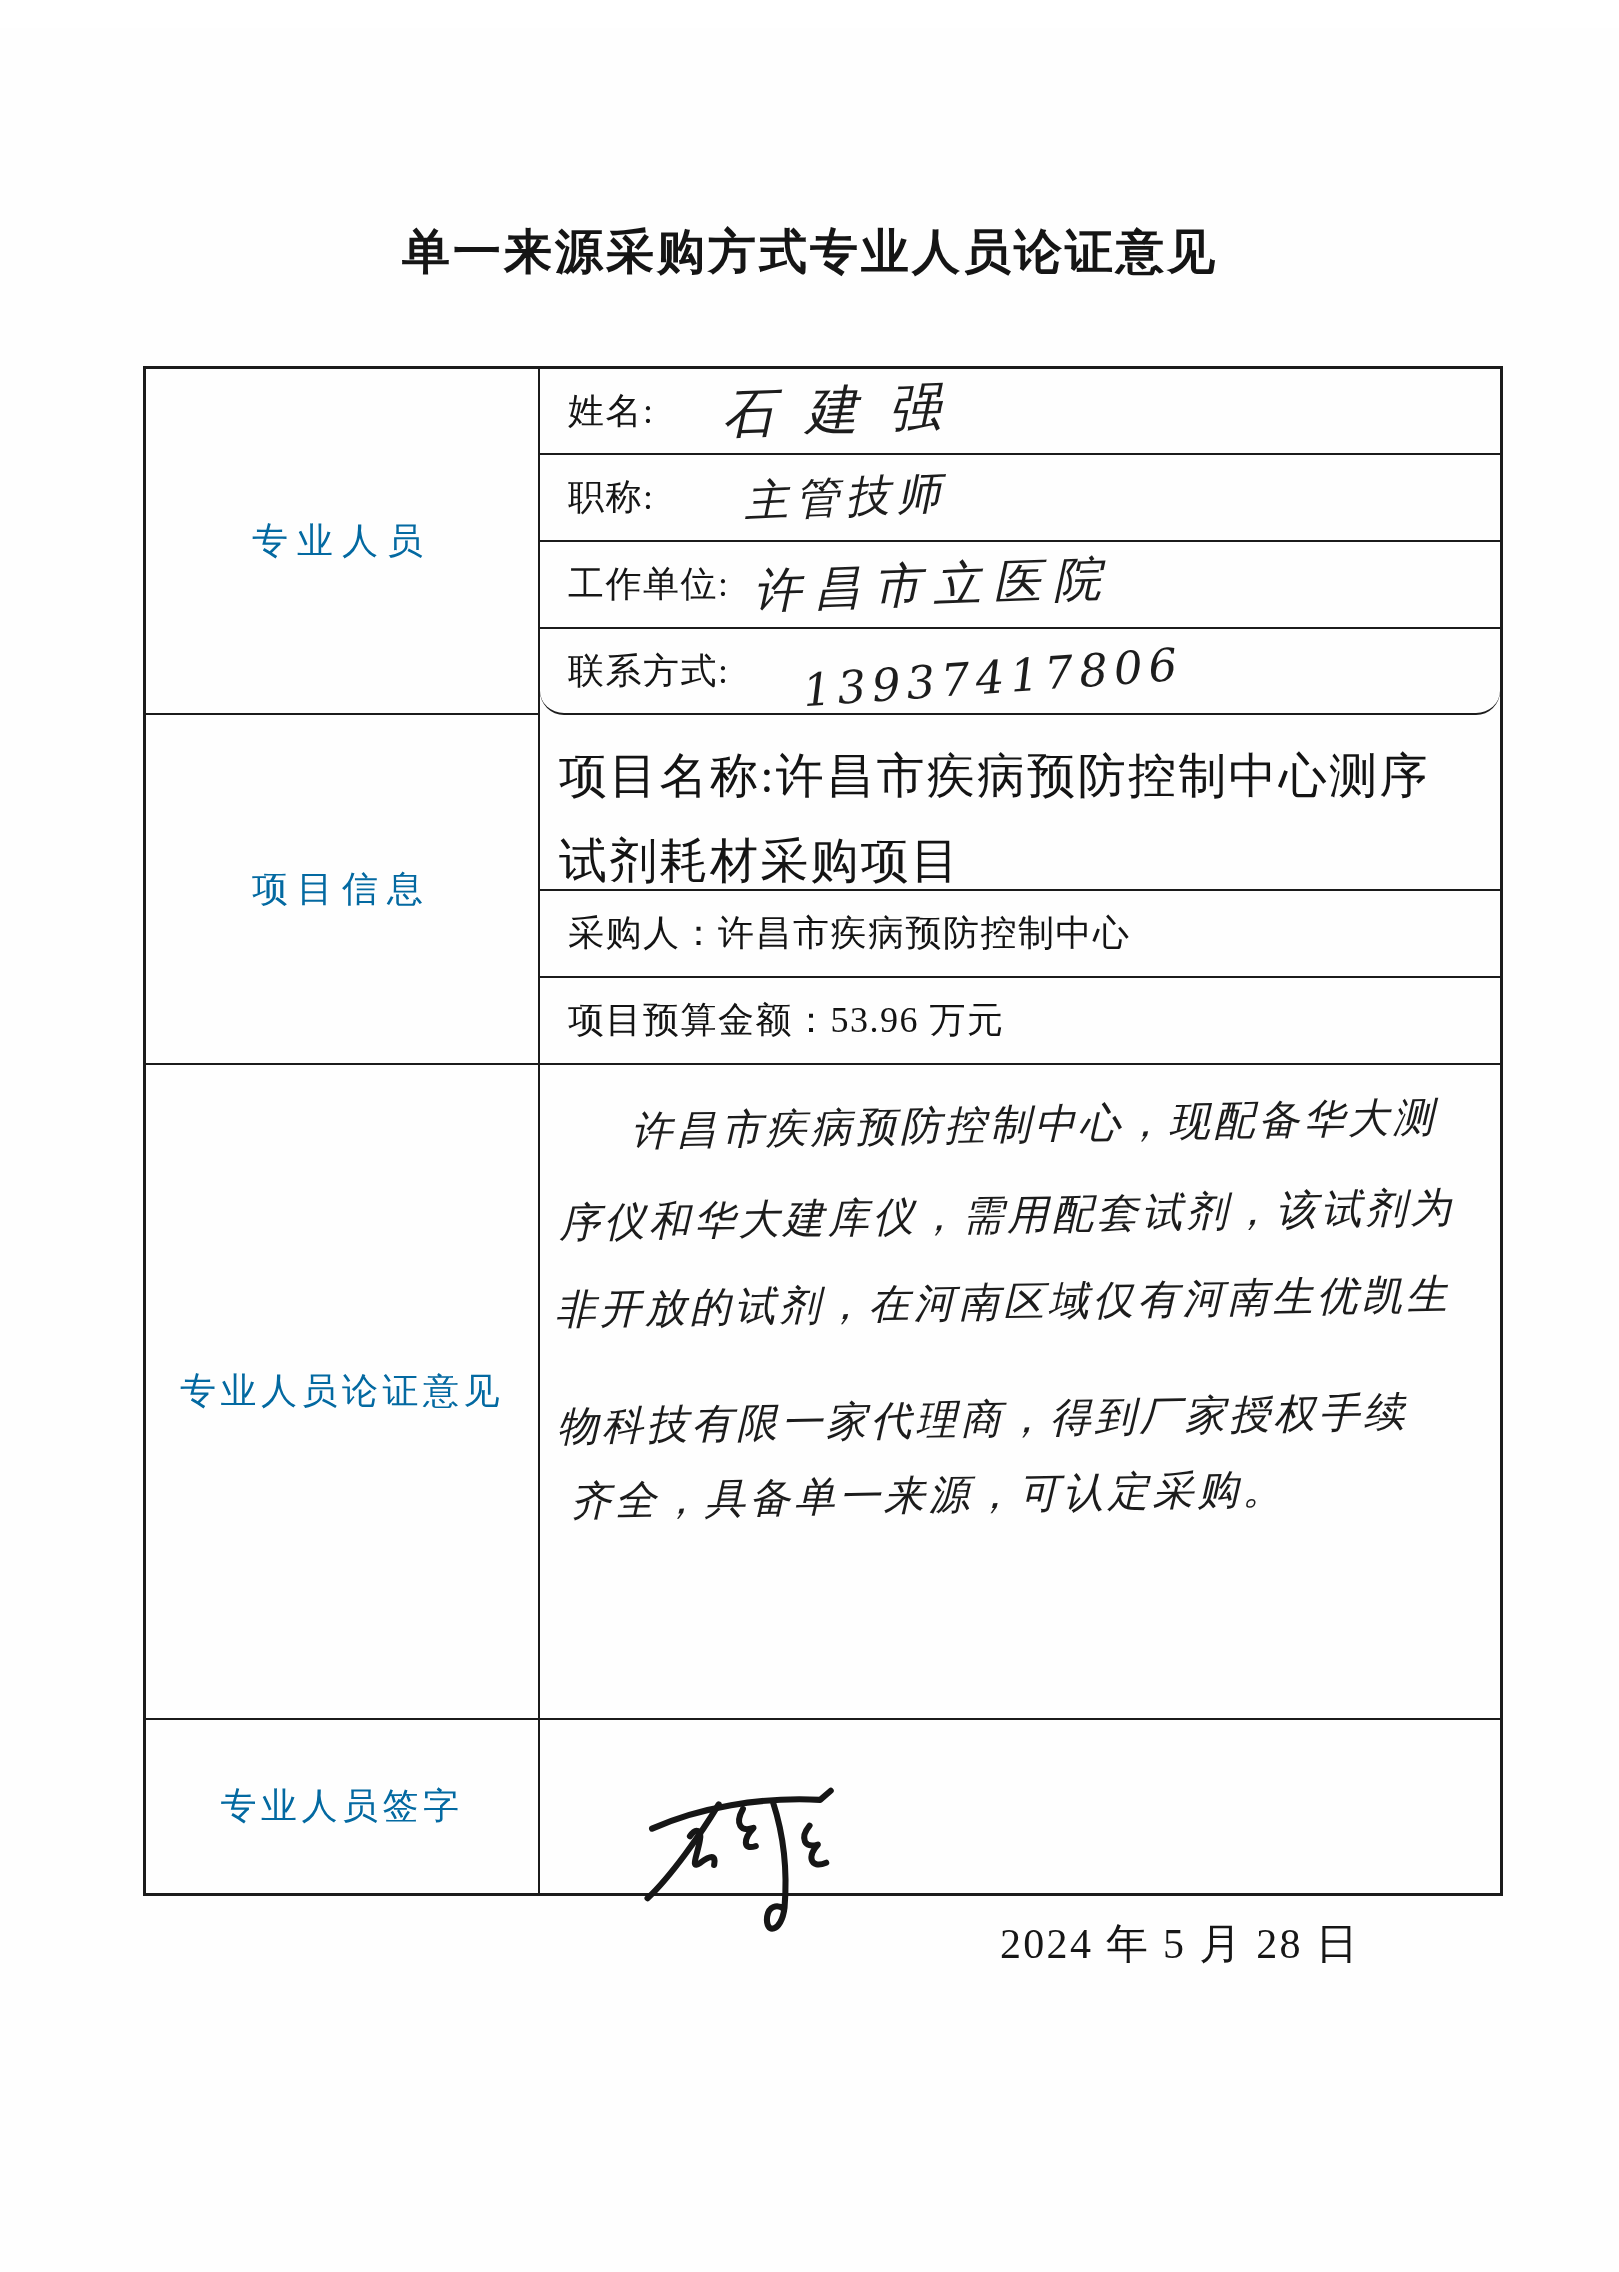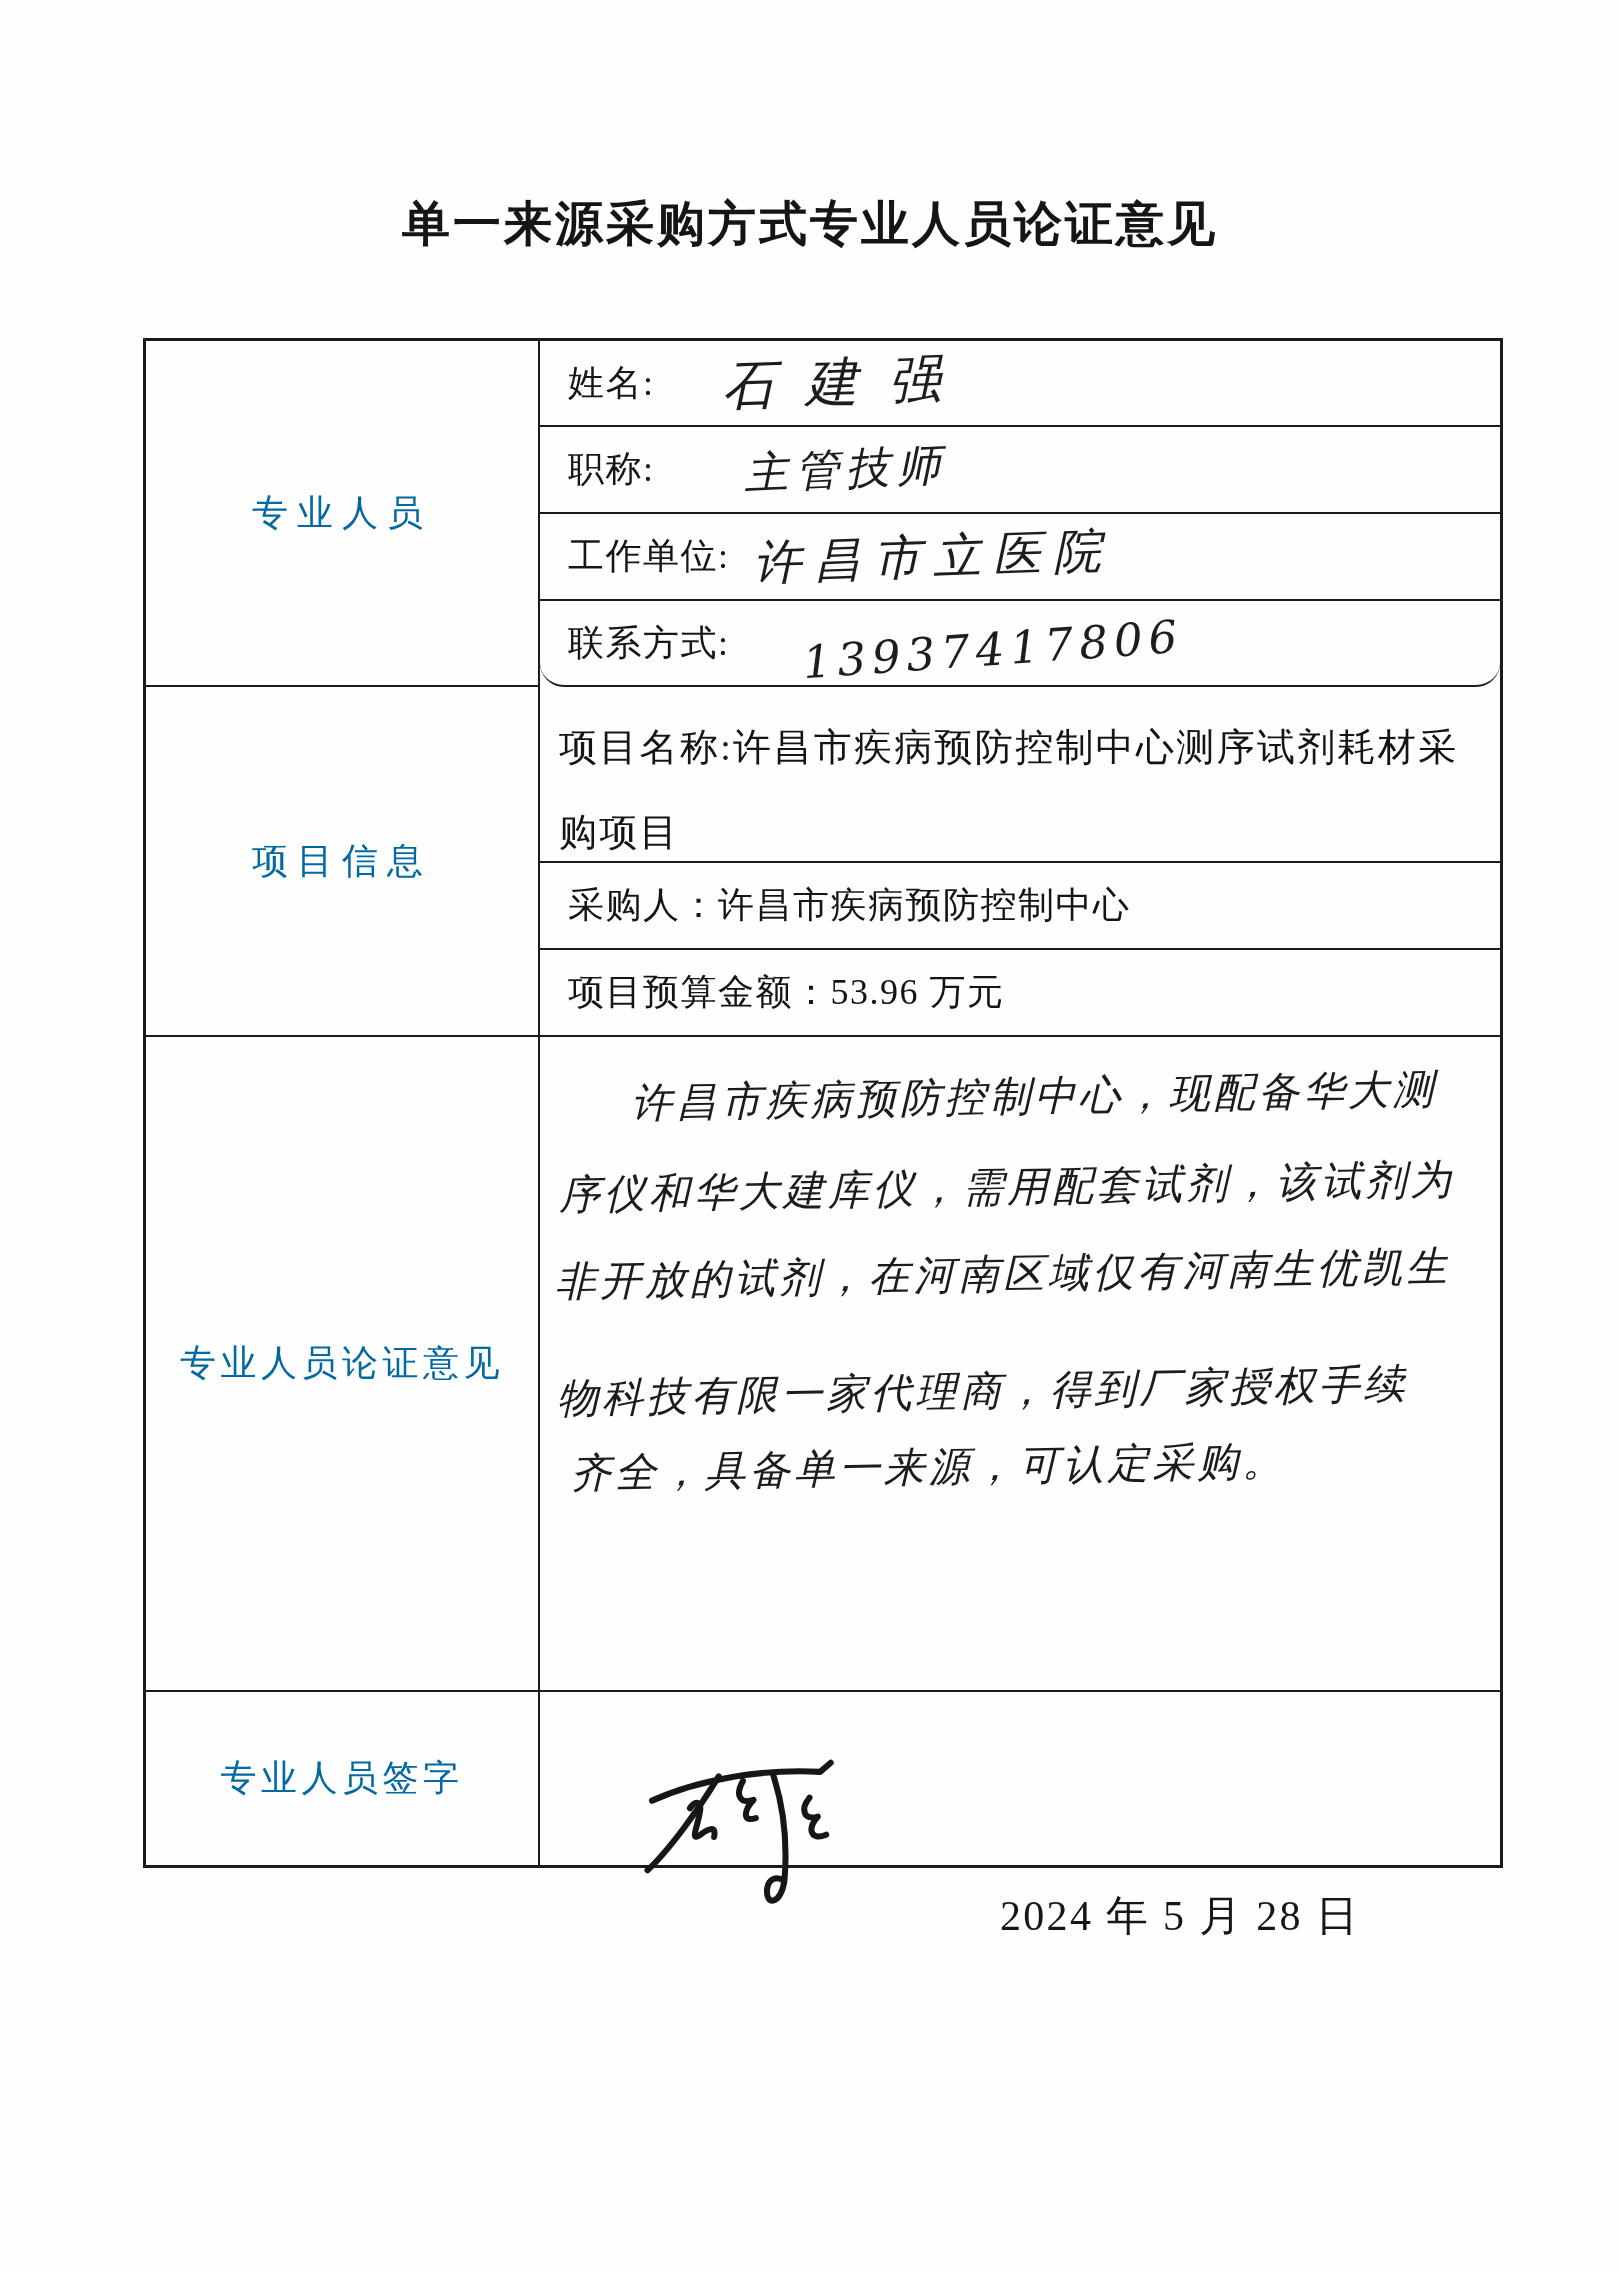--- a/index.html
+++ b/index.html
@@ -2,21 +2,21 @@
 <html style="font-size:12px"><head>
 <meta charset="utf-8">
 <style>
   html,body{margin:0;padding:0;}
   body{
     width:1620px;height:2273px;position:relative;overflow:hidden;
     background:#ffffff;
     font-family:"Liberation Serif","DejaVu Serif",serif;
     color:#141414;
   }
-  .page{position:absolute;inset:0;background:#fefefe;}
+  .page{position:absolute;inset:0;background:#fefefe;margin-top:28px;}
 
   .title{
     position:absolute;top:192px;left:0;width:100%;
     text-align:center;font-size:48px;font-weight:700;letter-spacing:3px;
     color:#151515;white-space:nowrap;
   }
 
   .tbl{
     position:absolute;left:143px;top:338px;
     display:grid;
@@ -48,21 +48,21 @@
     font-family:"DejaVu Serif","Liberation Serif",serif;
     font-style:italic;font-weight:500;color:#1d1d1d;display:inline-block;
   }
   .v-name {font-size:53px;letter-spacing:30px;margin-left:67px;transform:rotate(-2deg);}
   .v-title{font-size:44px;letter-spacing:6.8px;margin-left:89px;transform:rotate(-2.5deg);}
   .v-unit {font-size:48px;letter-spacing:12px;margin-left:23px;transform:rotate(-2deg);}
   .v-phone{font-size:45px;letter-spacing:6px;margin-left:72px;transform:rotate(-4deg) translateY(6px);}
 
   .projname{
     display:block;padding:18px 30px 0 19px;
-    font-size:38px;line-height:85px;letter-spacing:2.3px;
+    font-size:48px;line-height:85px;letter-spacing:2.3px;
   }
 
   .opinioncell{overflow:visible;}
   .op-line{
     position:absolute;white-space:nowrap;
     font-family:"DejaVu Serif","Liberation Serif",serif;
     font-style:italic;color:#1c1c1c;
     font-size:41px;letter-spacing:3.8px;transform:rotate(-1deg);
   }
   .op1{top:32px;left:91px;}

